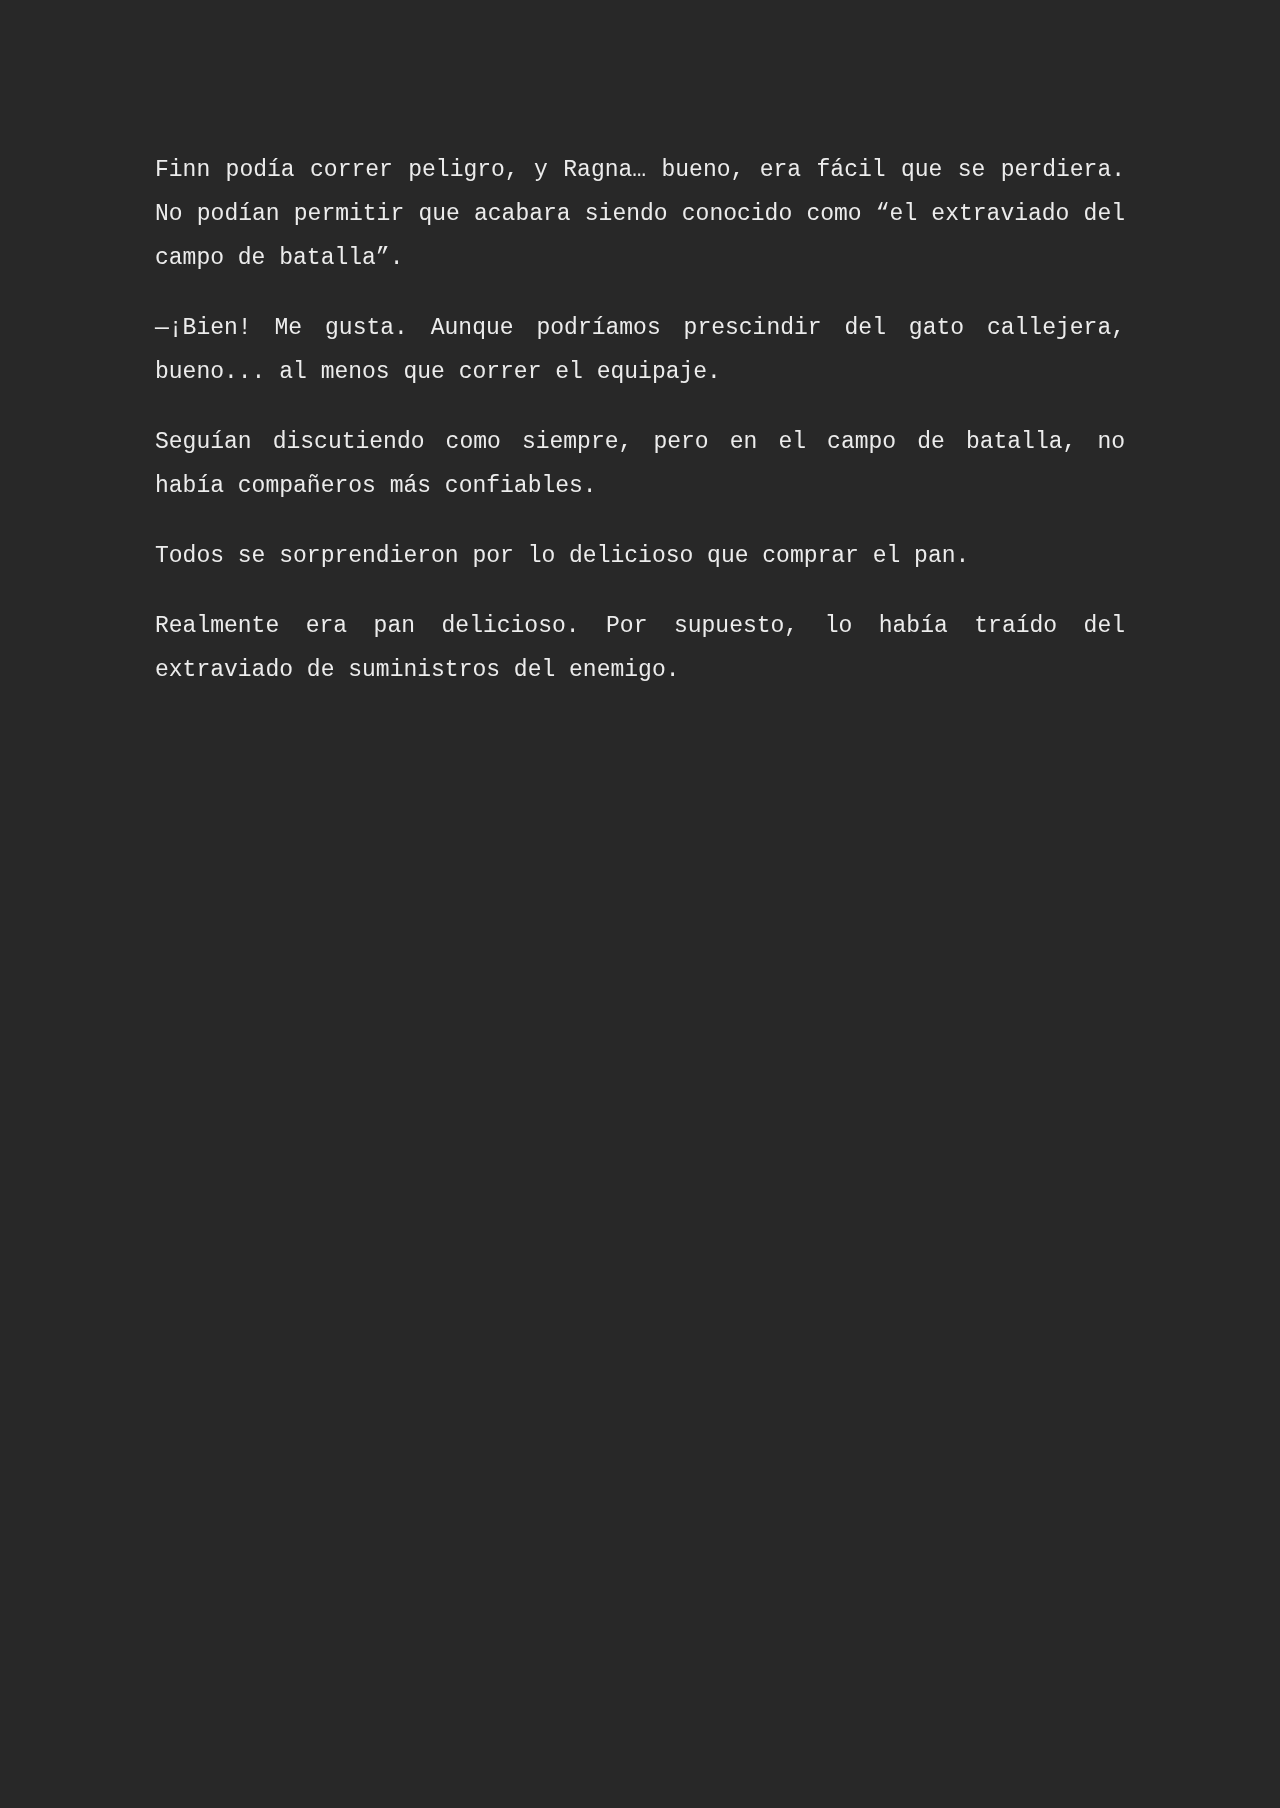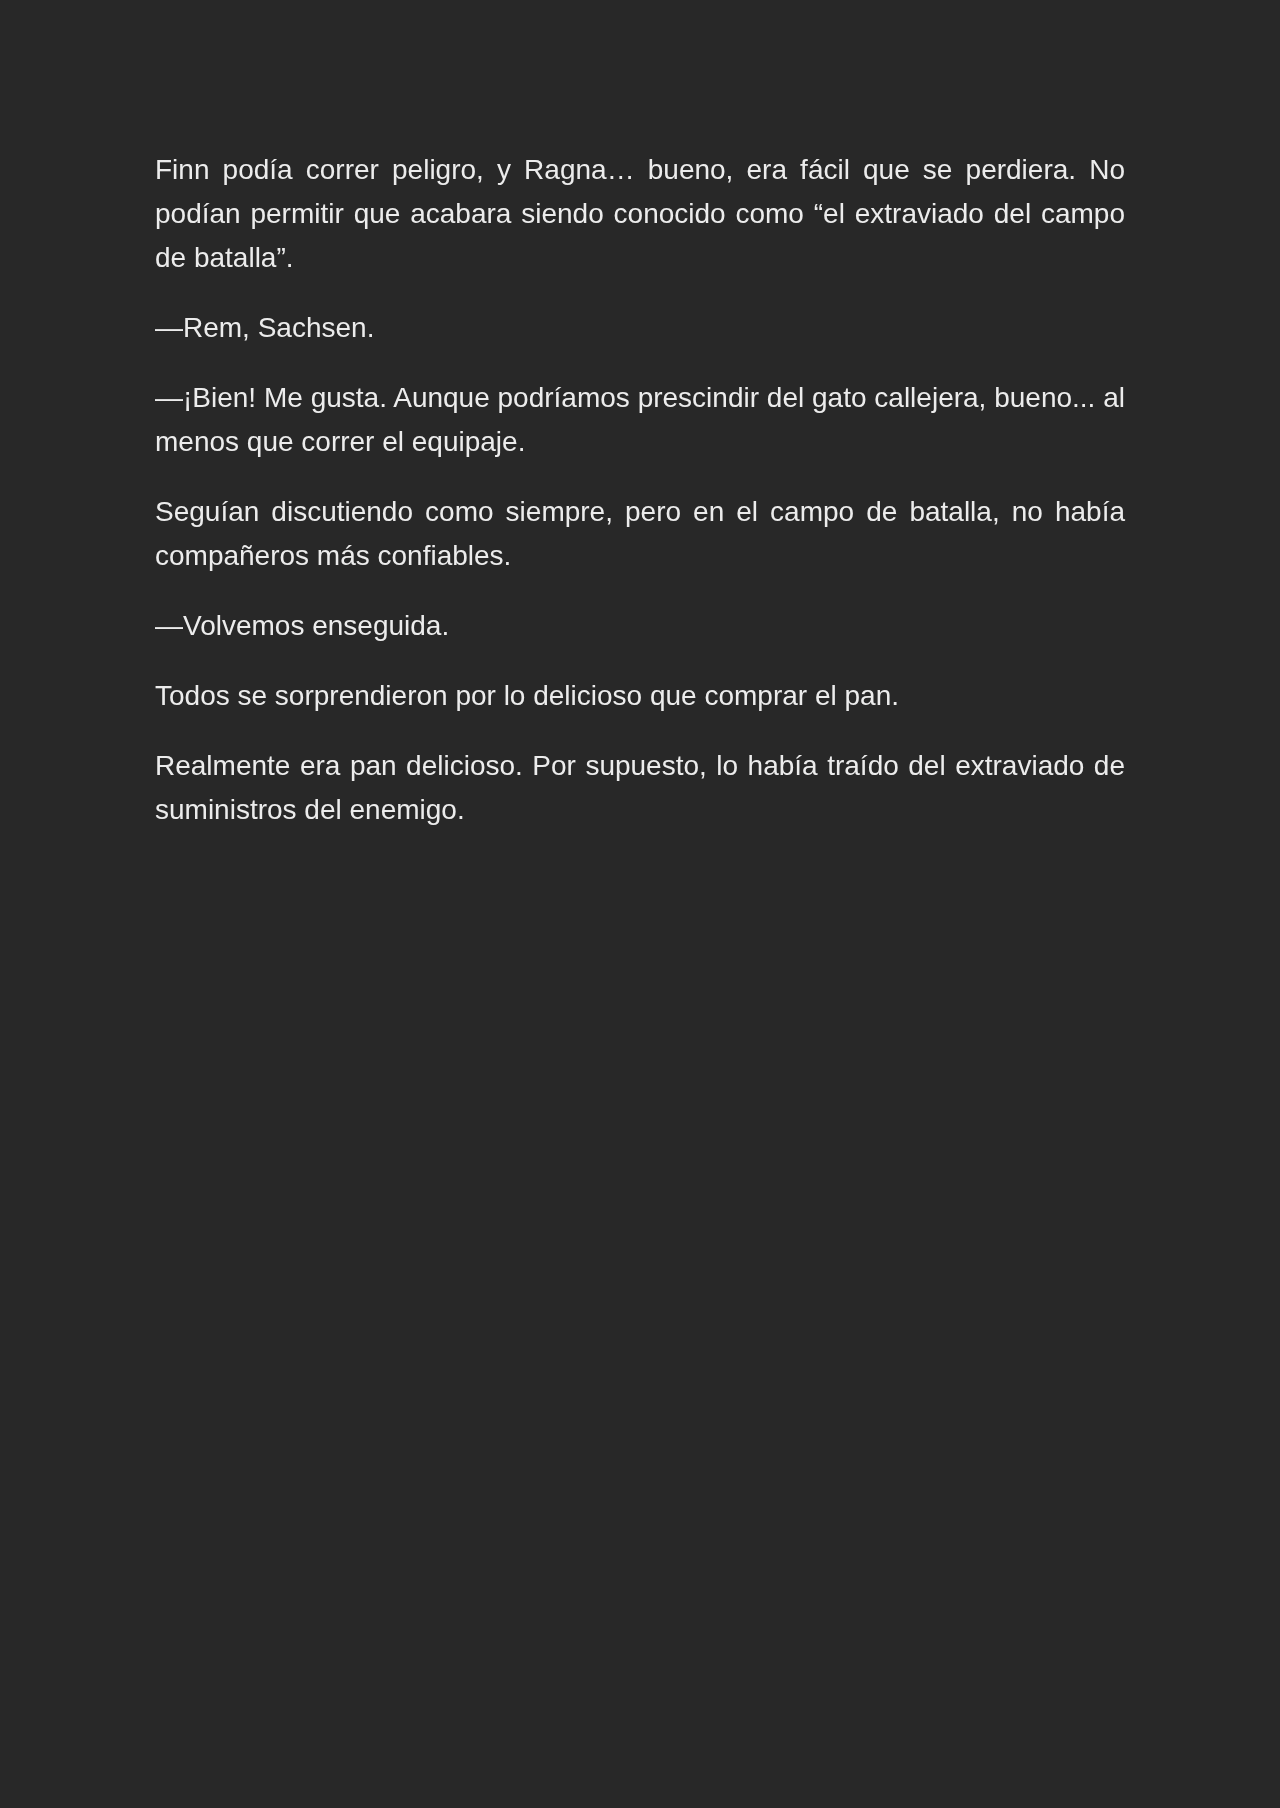--- a/index.html
+++ b/index.html
@@ -12,34 +12,32 @@
       height: 1808px;
       overflow: hidden;
       position: relative;
     }
     .reader {
       position: absolute;
       left: 155px;
       top: 148px;
       width: 970px;
       color: #ececec;
-      font-family: Liberation Sans, sans-serif;
-      font-size: 28px;
+      font-family: Liberation Mono, monospace;
+      font-size: 23px;
       line-height: 44px;
       text-align: justify;
     }
     .reader p {
       margin: 0 0 26px 0;
       padding: 0;
     }
   </style>
 </head>
 <body>
 
 <div class="reader">
   <p>Finn podía correr peligro, y Ragna… bueno, era fácil que se perdiera. No podían permitir que acabara siendo conocido como “el extraviado del campo de batalla”.</p>
-  <p>—Rem, Sachsen.</p>
   <p>—¡Bien! Me gusta. Aunque podríamos prescindir del gato callejera, bueno... al menos que correr el equipaje.</p>
   <p>Seguían discutiendo como siempre, pero en el campo de batalla, no había compañeros más confiables.</p>
-  <p>—Volvemos enseguida.</p>
   <p>Todos se sorprendieron por lo delicioso que comprar el pan.</p>
   <p>Realmente era pan delicioso. Por supuesto, lo había traído del extraviado de suministros del enemigo.</p>
 </div>
 
 </body></html>

